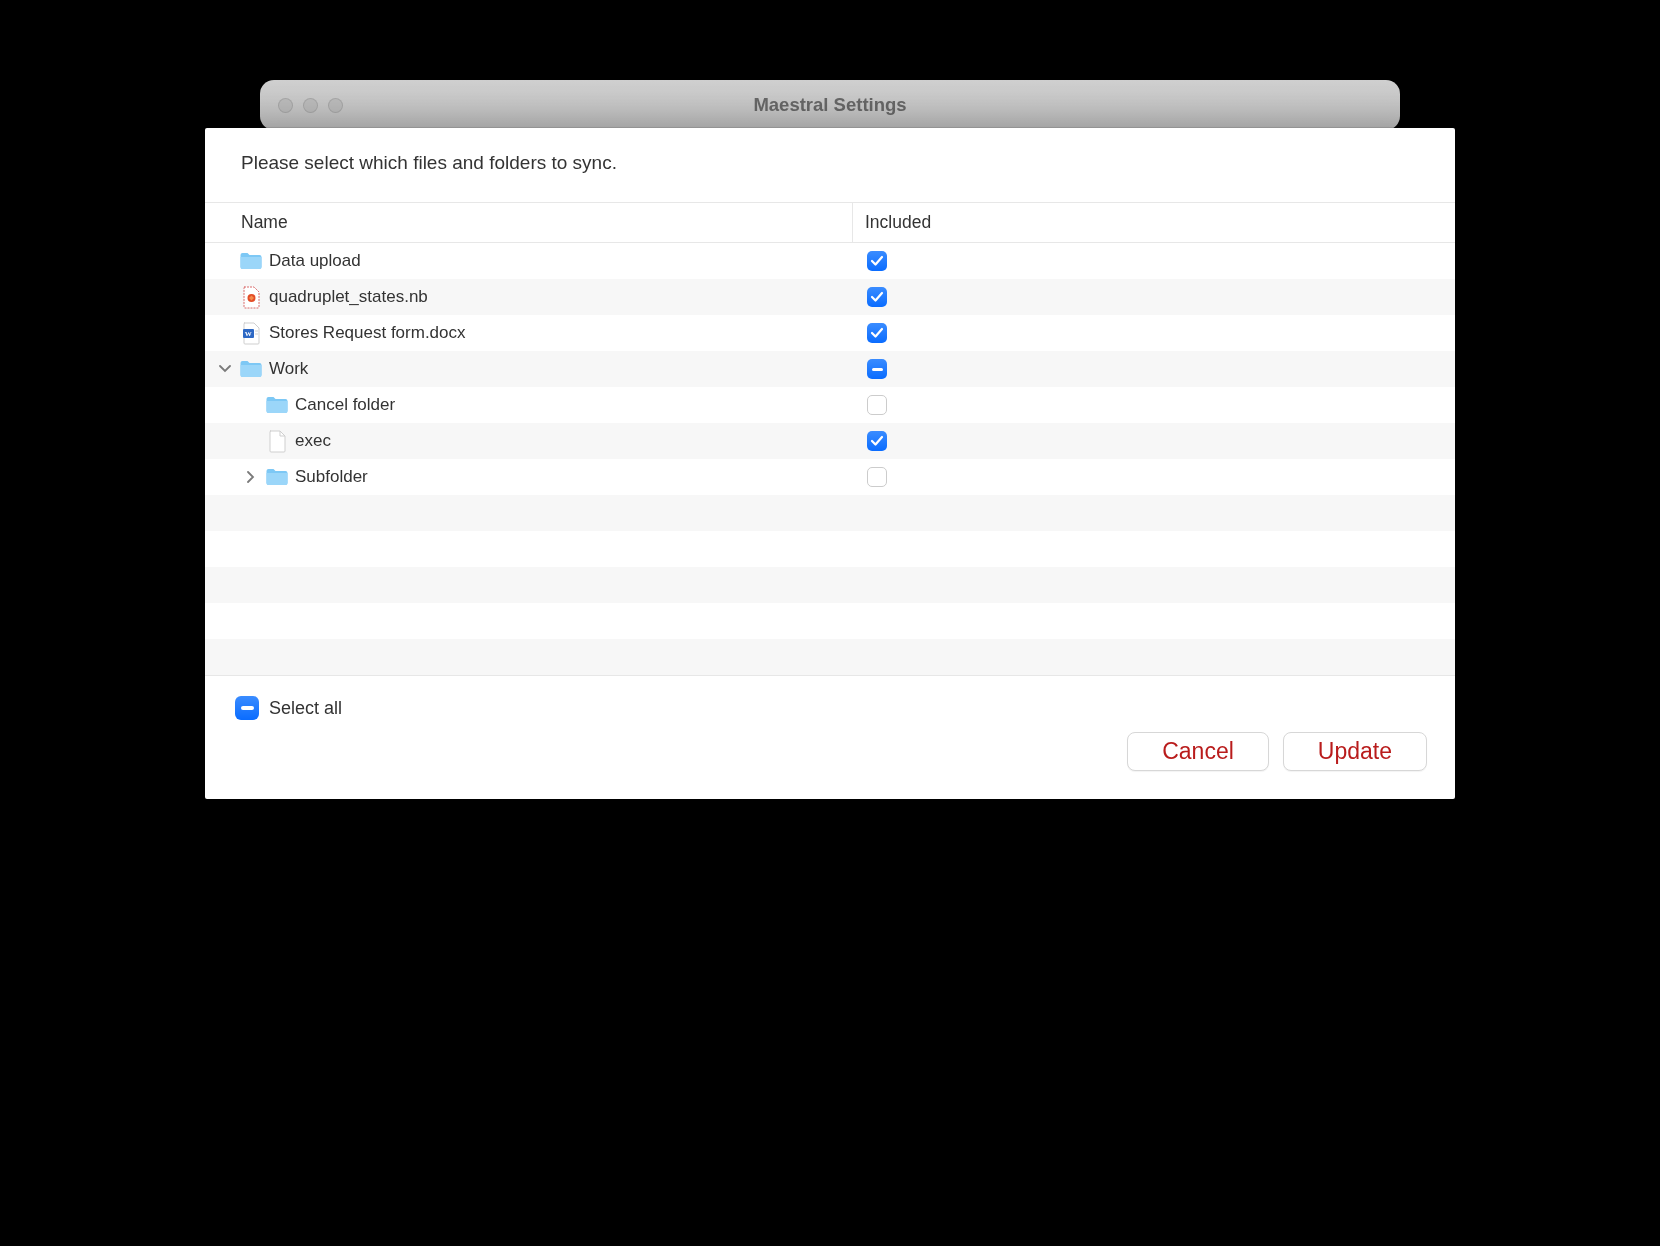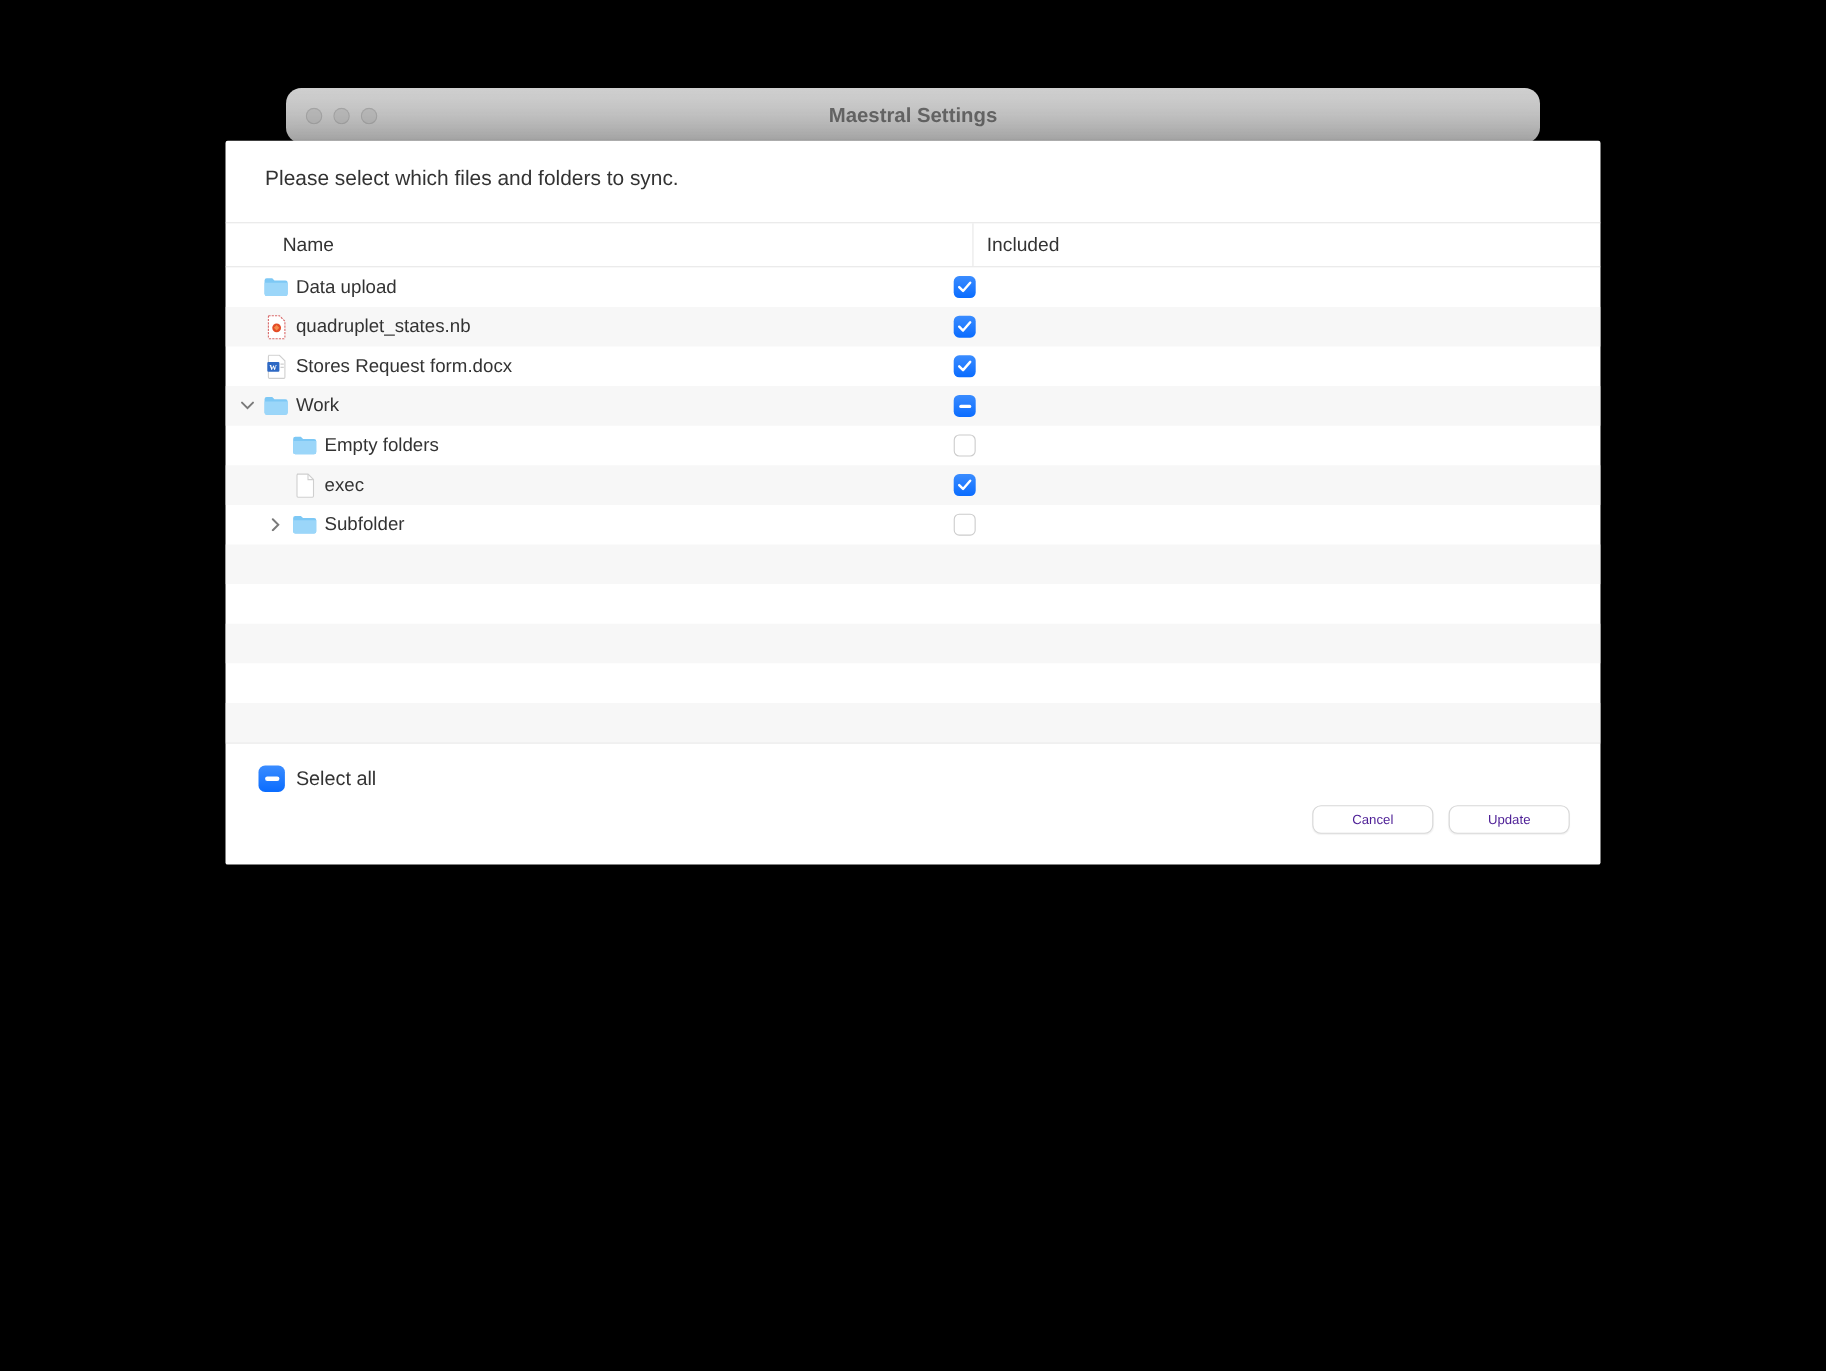--- a/index.html
+++ b/index.html
@@ -61,21 +61,20 @@
       border-bottom: 1px solid #e7e7e7;
     }
     .table-header {
       display: flex;
       border-bottom: 1px solid #e7e7e7;
     }
     .table-header .col {
       padding: 9px 12px;
       font-size: 17.5px;
       color: #333;
-      margin-left: 16px;
     }
     .col-name { width: 647px; padding-left: 36px !important; }
     .col-included { flex: 1; border-left: 1px solid #e7e7e7; }
     .rows { }
     .row {
       display: flex;
       align-items: center;
       height: 36px;
       font-size: 17px;
       color: #333;
@@ -157,26 +156,26 @@
     }
     .select-all-label { font-size: 18px; color: #333; }
     .sheet-footer-bottom {
       display: flex;
       justify-content: flex-end;
       gap: 14px;
       padding: 4px 28px 28px 28px;
     }
     .mac-button {
       min-width: 110px;
-      padding: 5px 22px;
+      padding: 5px 34px;
       border-radius: 8px;
       background: #fff;
       border: 1px solid #d7d7d7;
-      font-size: 12px;
-      color: #4c1d95;
+      font-size: 23px;
+      color: #b91c1c;
       cursor: pointer;
       box-shadow: 0 1px 1px rgba(0,0,0,0.05);
       text-align: center;
     }
     .empty-row { height: 36px; }
     .empty-row:nth-child(even) { background: #f7f7f7; }
   </style>
 </head>
 <body>
 
@@ -272,21 +271,21 @@
           </div>
         </div>
         <div class="row">
           <div class="cell-name indent-1">
             <span class="spacer-disclosure"></span>
             <span class="icon-wrap icon-folder">
               <svg viewBox="0 0 23 20">
                 <use href="#svg-folder"></use>
               </svg>
             </span>
-            <span>Empty folders</span>
+            <span>Cancel folder</span>
           </div>
           <div class="cell-included">
             <span class="checkbox-box cb-unchecked"></span>
           </div>
         </div>
         <div class="row">
           <div class="cell-name indent-1">
             <span class="spacer-disclosure"></span>
             <span class="icon-wrap icon-file">
               <svg viewBox="0 0 19 23">

